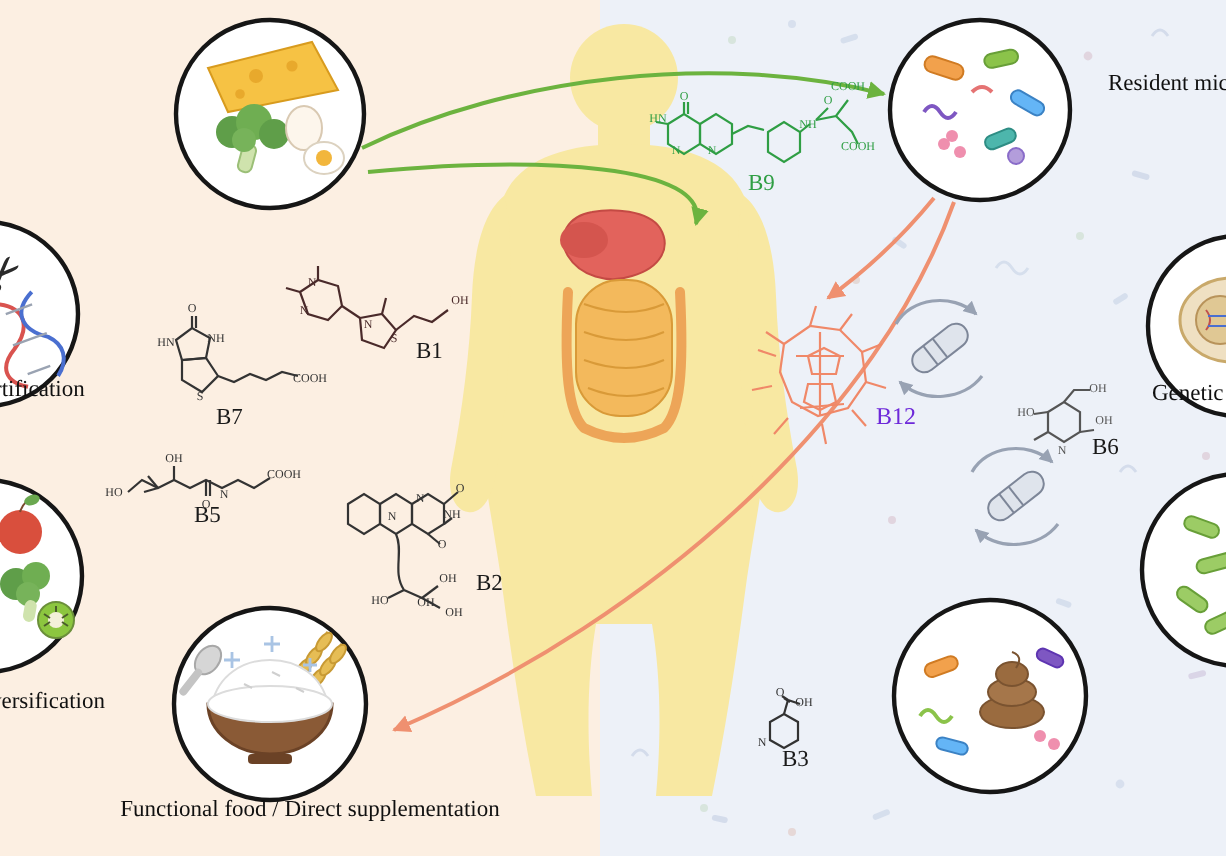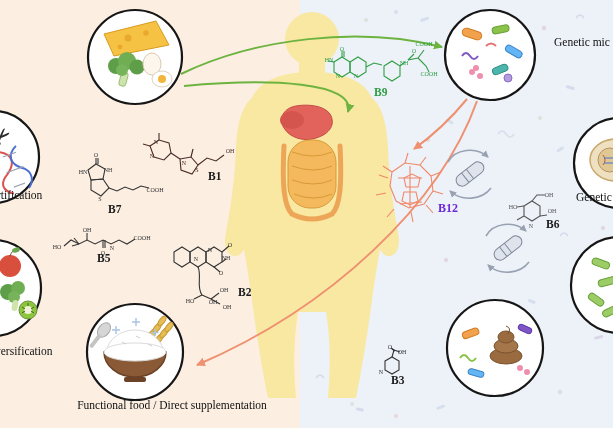--- a/index.html
+++ b/index.html
@@ -6,26 +6,26 @@
   .stage{position:relative;width:613px;height:428px;overflow:hidden;
          font-family:"Liberation Serif",serif;background:#fcefe2;}
   .bg-left{position:absolute;top:0;left:0;width:300px;height:428px;background:#fcefe2;}
   .bg-right{position:absolute;top:0;left:300px;width:313px;height:428px;background:#edf1f8;}
   .layer{position:absolute;top:0;left:0;}
   .cap{position:absolute;font-size:11.5px;color:#101010;white-space:nowrap;}
   .center{transform:translateX(-50%);}
   .cap-prebiotics{left:145px;top:107px;}
   .cap-fortification{left:-3px;top:189px;}
   .cap-diversification{left:-5px;top:345px;}
-  .cap-functional{left:172px;top:399px;}
+  .cap-functional{left:155px;top:399px;}
   .cap-resident{left:554px;top:36px;}
   .cap-genetic{left:576px;top:191px;}
   .cap-probiotics{left:591px;top:346px;margin-left:40px;}
   .cap-fmt{left:499px;top:399px;}
-  .vit{position:absolute;font-size:11.5px;font-weight:700;color:#101010;}
+  .vit{position:absolute;font-size:11.5px;font-weight:400;color:#101010;}
   .v-b9{left:374px;top:86px;}
   .v-b1{left:208px;top:170px;}
   .v-b7{left:108px;top:203px;}
   .v-b5{left:97px;top:252px;}
   .v-b2{left:210px;top:286px;margin-left:28px;}
   .v-b12{left:438px;top:201px;font-size:12px;}
   .v-b6{left:546px;top:218px;}
   .v-b3{left:391px;top:374px;}
   #atom-layer{position:absolute;top:0;left:0;width:613px;height:428px;pointer-events:none;}
   .atom{position:absolute;font-size:6px;line-height:1;transform:translate(-50%,-50%);
@@ -397,21 +397,21 @@
       <span class="atom" style="left: 552px; top: 211px; color: rgb(85, 85, 85);">OH</span>
       <span class="atom" style="left: 531px; top: 226px; color: rgb(85, 85, 85);">N</span>
       <span class="atom" style="left: 390px; top: 347px; color: rgb(51, 51, 51);">O</span>
       <span class="atom" style="left: 402px; top: 352px; color: rgb(51, 51, 51);">OH</span>
       <span class="atom" style="left: 381px; top: 372px; color: rgb(51, 51, 51);">N</span>
     </div>
 
   <div class="cap cap-fortification">rtification</div>
   <div class="cap cap-diversification">versification</div>
   <div class="cap center cap-functional">Functional food / Direct supplementation</div>
-  <div class="cap cap-resident">Genetic mic</div>
+  <div class="cap cap-resident">Resident mic</div>
   <div class="cap cap-genetic">Genetic en</div>
   <div class="cap cap-probiotics">Prob</div>
 
   <span class="vit v-b9" style="color: rgb(47, 158, 68);">B9</span>
   <span class="vit v-b1" style="color: rgb(26, 26, 26);">B1</span>
   <span class="vit v-b7" style="color: rgb(26, 26, 26); text-align: center;">B7</span>
   <span class="vit v-b5" style="color: rgb(26, 26, 26);">B5</span>
   <span class="vit v-b2" style="color: rgb(26, 26, 26);">B2</span>
   <span class="vit v-b12" style="color: #6d28d9;">B12</span>
   <span class="vit v-b6" style="color: rgb(26, 26, 26);">B6</span>

